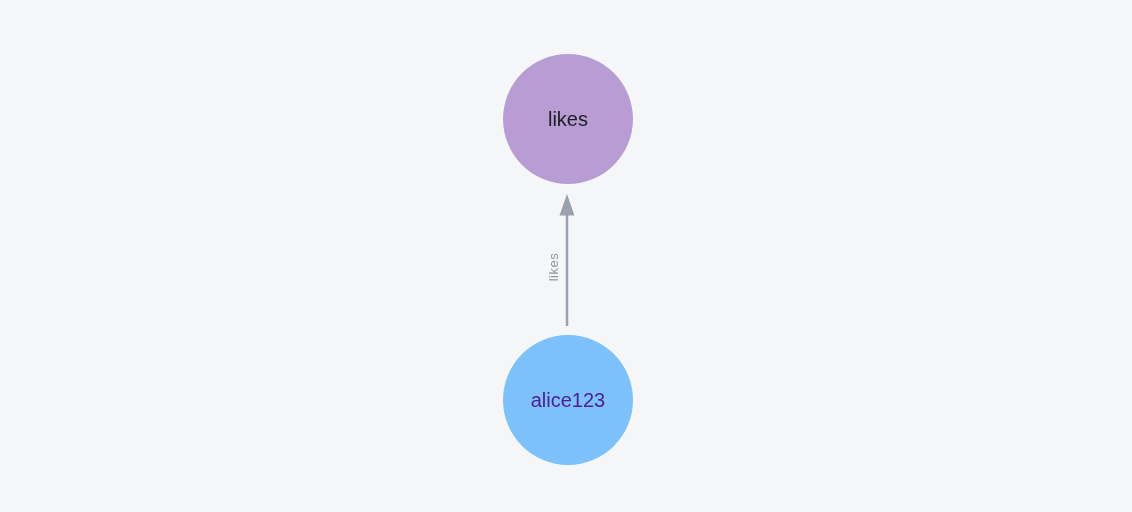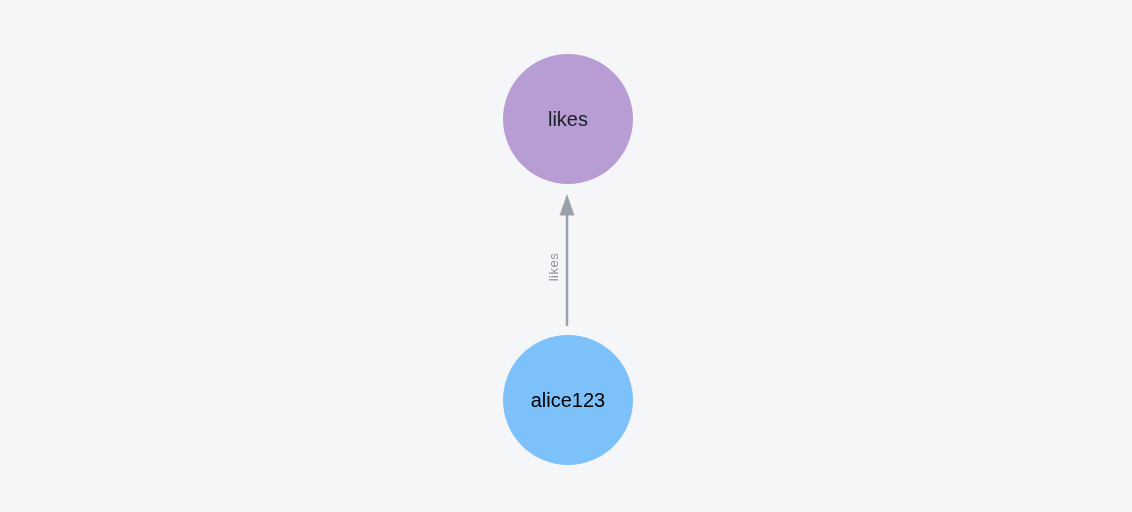--- a/index.html
+++ b/index.html
@@ -63,16 +63,16 @@
     </g>
   </svg>
 
   <div class="edge-label" style="color: rgb(142, 148, 157);">likes</div>
 
   <div class="node node-hiking" style="background-color: rgb(184, 157, 212);">
     <span class="node-label" style="color: rgb(27, 30, 34);">likes</span>
   </div>
 
   <div class="node node-alice" style="background-color: rgb(125, 193, 250);">
-    <span class="node-label" style="color: #000000;">alice123</span>
+    <span class="node-label" style="color: #4c1d95;">alice123</span>
   </div>
 
 </div>
 
 </body></html>

